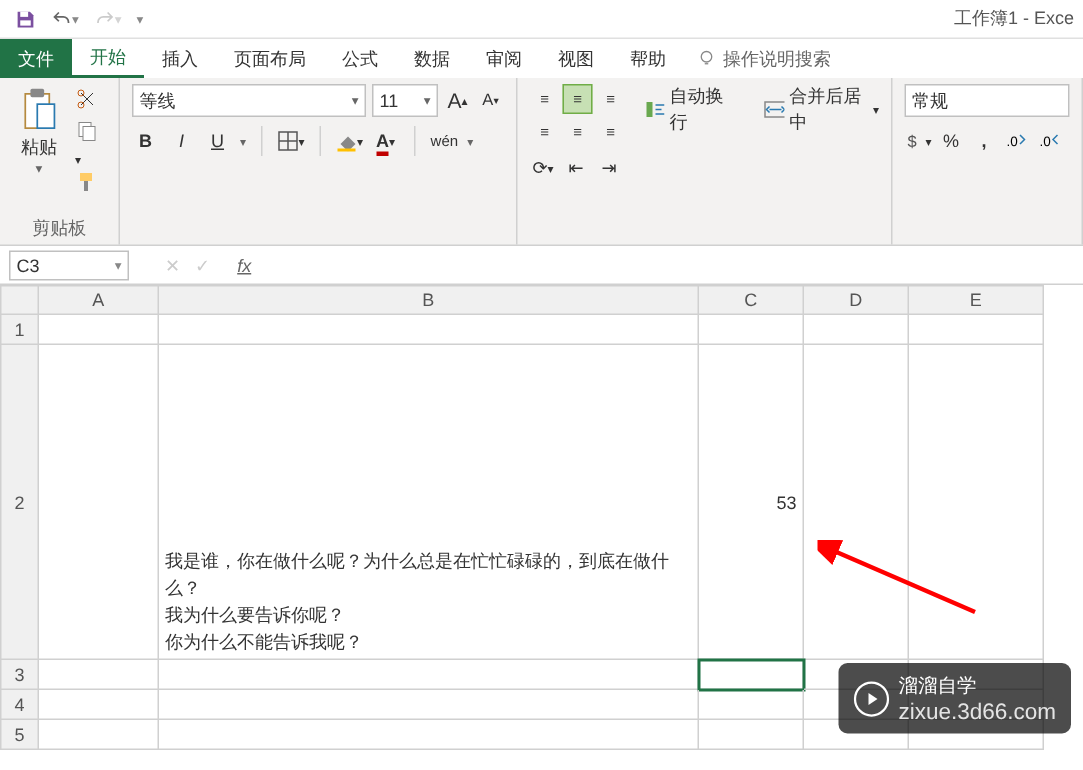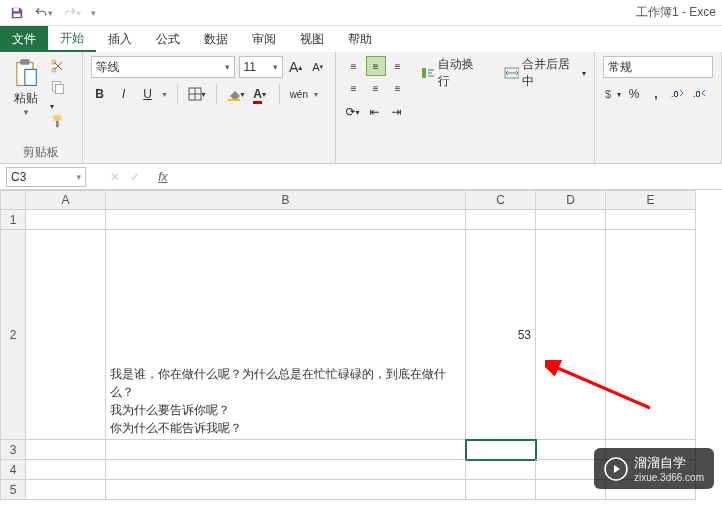--- a/index.html
+++ b/index.html
@@ -43,21 +43,21 @@
 .col-hdr { border: 1px solid #d0d0d0; border-left: none; background: #f0f0f0; text-align: center; line-height: 18px; color: #555; }
 .rows { display: flex; flex-direction: column; }
 .row { display: flex; }
 .row-hdr { width: 26px; border: 1px solid #d0d0d0; border-top: none; background: #f0f0f0; text-align: center; color: #555; display: flex; align-items: center; justify-content: center; }
 .cell { border: 1px solid #d0d0d0; border-top: none; border-left: none; padding: 2px 4px; display: flex; }
 .cell.sel { outline: 2px solid #217346; outline-offset: -1px; }
 .cell-text { line-height: 18px; color: #333; }
 .text-right { justify-content: flex-end; align-items: center; }
 svg.arrow { position: absolute; pointer-events: none; }
 .watermark { position: absolute; right: 8px; bottom: 24px; background: rgba(0,0,0,0.7); color: #fff; border-radius: 6px; padding: 6px 10px; display: flex; align-items: center; gap: 6px; }
-.wm-url { font-size: 10px; opacity: .85; }
+.wm-url { font-size: 15px; opacity: .85; }
 </style>
 </head>
 <body>
 
 <div class="qat">
   <span class="qat-item">
     <svg width="14" height="14" viewBox="0 0 24 24">
         <path fill="#7b4fa0" d="M3 3h14l4 4v14H3z"></path>
         <rect x="6" y="3" width="9" height="6" fill="#fff"></rect>
         <rect x="6" y="13" width="12" height="6" fill="#fff"></rect>
@@ -76,25 +76,33 @@
       <span style="font-size:9px;color:#aaa">▾</span>
   </span>
   <span class="qat-item" style="font-size:9px;color:#888">▾</span>
   <span class="title-right">工作簿1  -  Exce</span>
 </div>
 
 <div class="tabs">
   <div class="tab file">文件</div>
   <div class="tab active">开始</div>
   <div class="tab">插入</div>
+  <div class="tab">页面布局</div>
   <div class="tab">公式</div>
   <div class="tab">数据</div>
   <div class="tab">审阅</div>
   <div class="tab">视图</div>
   <div class="tab">帮助</div>
+  <div class="search-op">
+    <svg width="14" height="14" viewBox="0 0 24 24">
+        <circle cx="12" cy="10" r="6" fill="none" stroke="#888" stroke-width="1.5"></circle>
+        <path d="M10 18h4" stroke="#888" stroke-width="1.5"></path>
+      </svg>
+    <span style="margin-left:4px">操作说明搜索</span>
+  </div>
 </div>
 
 <div class="ribbon">
 
   <div class="group">
     <div class="group-body">
       <div class="paste-big">
         <svg width="28" height="32" viewBox="0 0 24 28">
             <rect x="4" y="4" width="14" height="20" fill="#fff" stroke="#b58a3f"></rect>
             <rect x="7" y="1" width="8" height="5" rx="1" fill="#888"></rect>
@@ -118,21 +126,21 @@
               <rect x="9" y="10" width="4" height="10" fill="#888"></rect>
             </svg></span>
       </div>
     </div>
     <div class="group-label">剪贴板</div>
   </div>
 
   <div class="group" style="flex:0 0 auto">
     <div>
       <div class="font-top">
-        <div class="combo" style="width:144px">
+        <div class="combo" style="width:156px">
             <span>等线</span>
             <span class="dd">▾</span>
           </div>
         <div class="combo" style="width:44px">
             <span>11</span>
             <span class="dd">▾</span>
           </div>
         <span class="btn-sm" style="font-size:14px">A<sup style="font-size:8px">▴</sup></span>
         <span class="btn-sm" style="font-size:11px">A<sup style="font-size:7px">▾</sup></span>
       </div>

